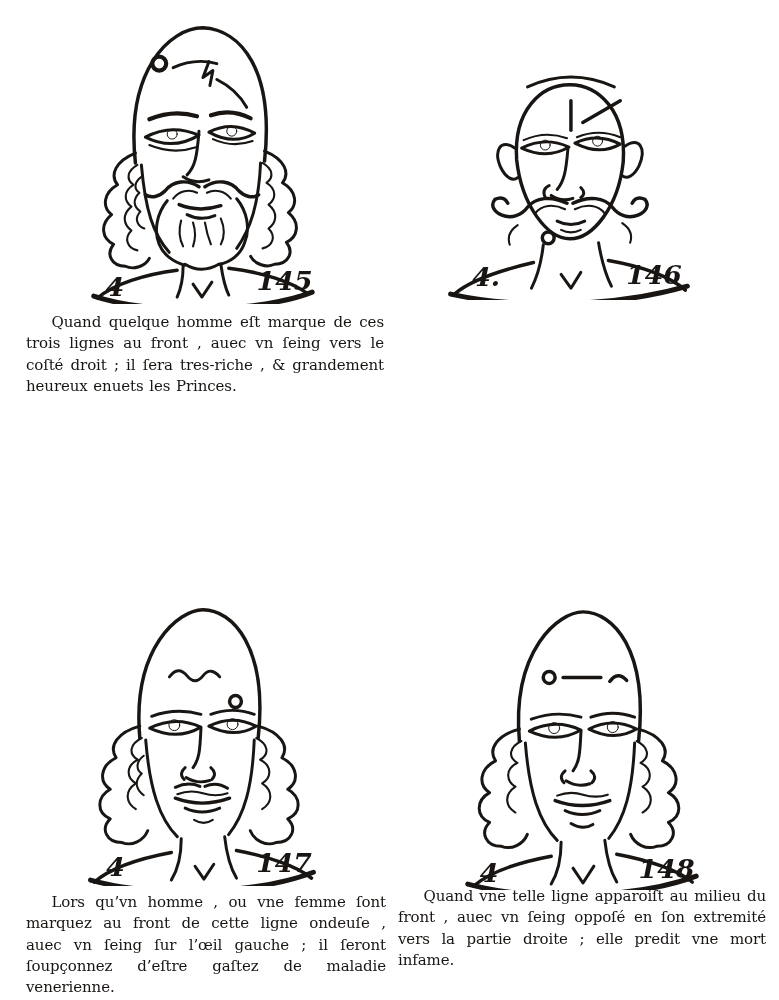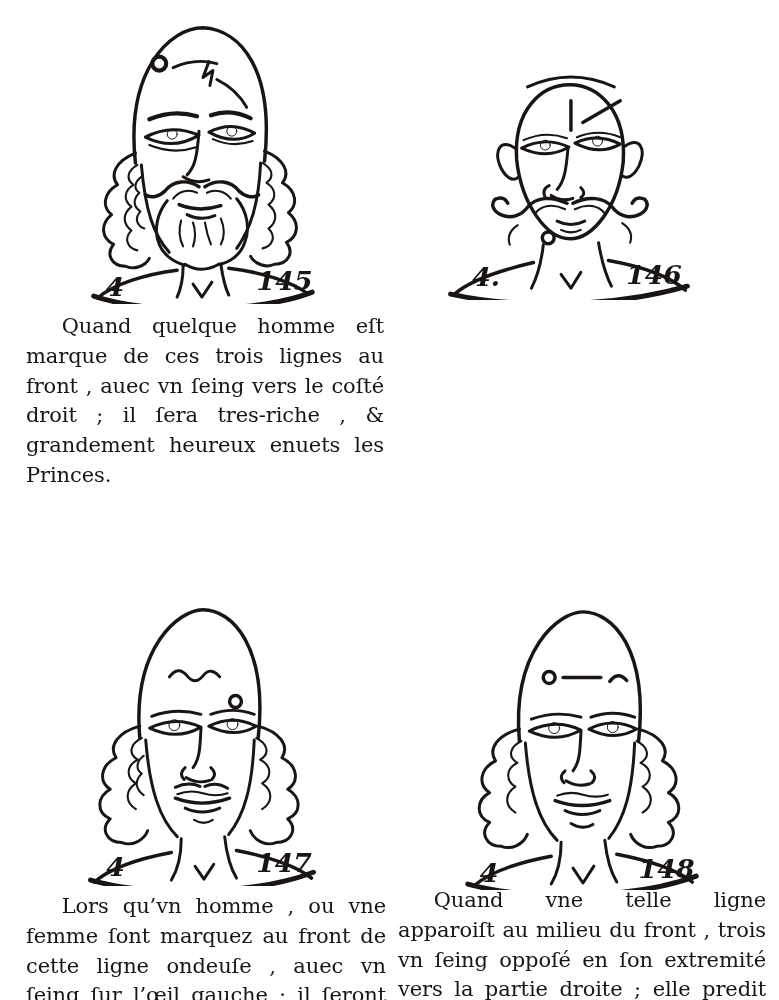--- a/index.html
+++ b/index.html
@@ -17,21 +17,21 @@
     stroke-linecap:round; stroke-linejoin:round;
   }
   .w2{stroke-width:2.1} .w3{stroke-width:3} .w35{stroke-width:3.5}
   .w4{stroke-width:4.2} .w5{stroke-width:5}
   .pupil { fill:var(--ink); stroke:none; }
   .fig-num {
     font-family:"DejaVu Serif", serif; font-style:italic; font-weight:bold;
     font-size:27px; fill:var(--ink); stroke:none;
   }
   .caption {
-    position:absolute; font-size:21px; line-height:1.42;
+    position:absolute; font-size:15px; line-height:1.42;
     text-align:justify; text-indent:1.7em; letter-spacing:-0.1px;
     word-spacing:1px; color:var(--ink);
   }
 </style>
 </head>
 <body>
 
 <div class="page">
 
   <div class="fig" style="left:52px; top:6px; width:292px; height:298px;">
@@ -234,15 +234,15 @@
       <path class="w35" d="M 118 266 C 86 272, 56 282, 40 296"></path>
       <path class="w35" d="M 184 264 C 216 270, 246 280, 260 292"></path>
       <path class="w5" d="M 34 294 C 100 312, 205 308, 264 286"></path>
       <text class="fig-num" x="46" y="292">4</text>
       <text class="fig-num" x="206" y="288">148</text>
     </svg>
   </div>
 
   <p class="caption" style="left:26px; top:892px; width:360px;">Lors qu’vn homme , ou vne femme ſont marquez au front de cette ligne ondeuſe , auec vn ſeing ſur l’œil gauche ; il ſeront ſoupçonnez d’eſtre gaſtez de maladie venerienne.</p>
 
-  <p class="caption" style="left:398px; top:886px; width:368px;">Quand vne telle ligne apparoiſt au milieu du front , trois vn ſeing oppoſé en ſon extremité vers la partie droite ; elle predit vne mort infame.</p>
+  <p class="caption" style="left:398px; top:886px; width:368px;">Quand vne telle ligne apparoiſt au milieu du front , auec vn ſeing oppoſé en ſon extremité vers la partie droite ; elle predit vne mort infame.</p>
 
 </div>
 
 </body></html>

